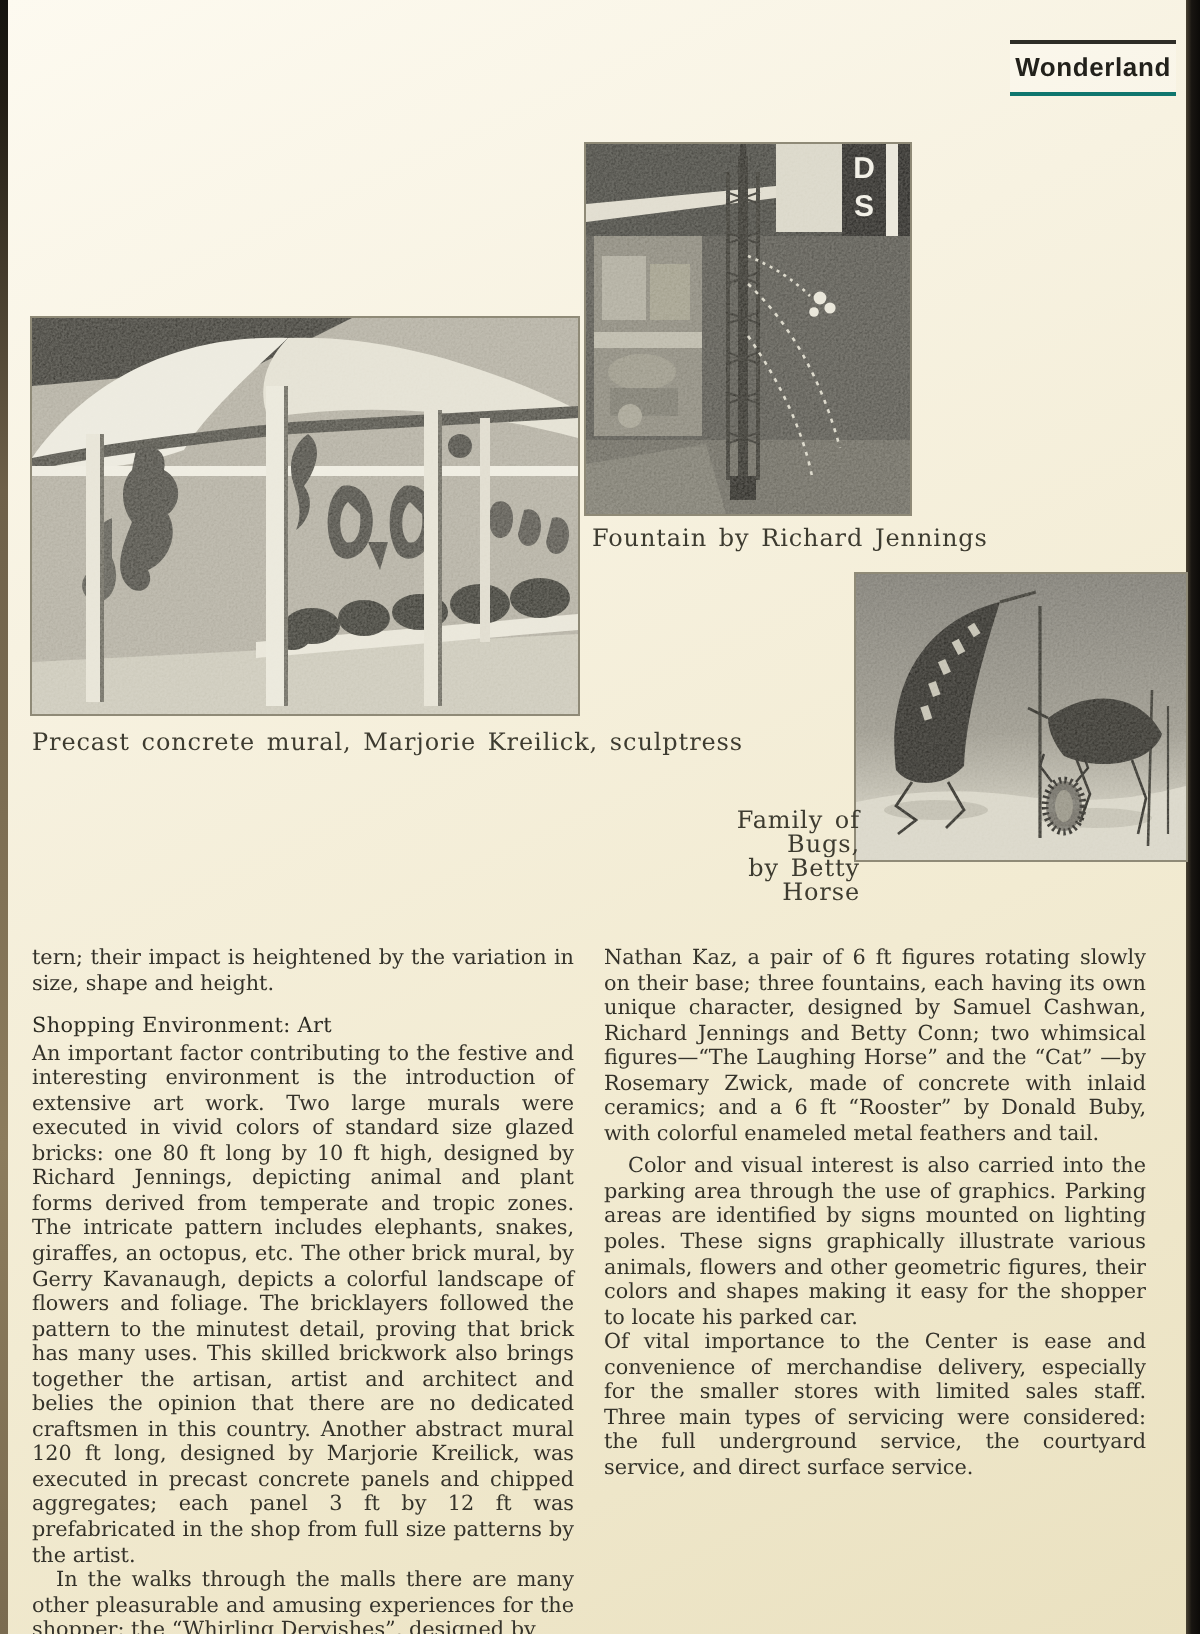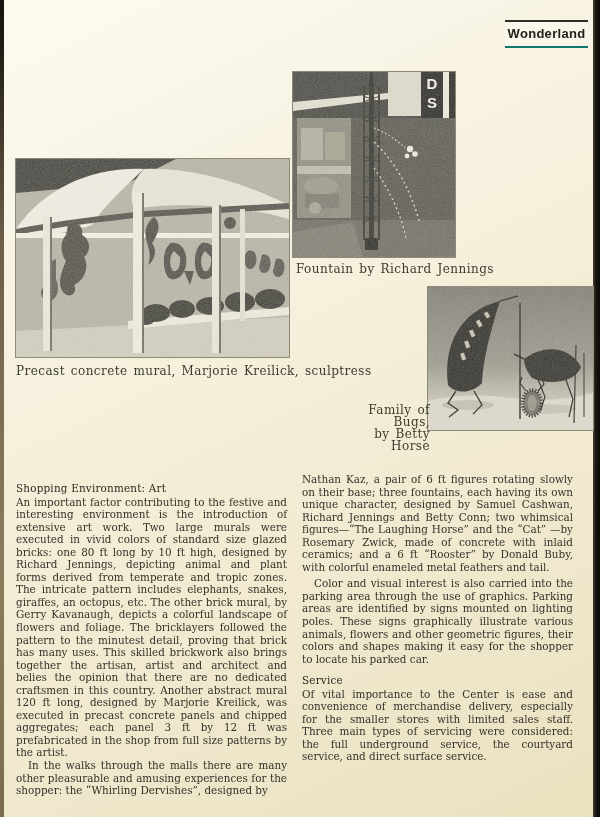--- a/index.html
+++ b/index.html
@@ -194,23 +194,23 @@
     <rect x="0" y="0" width="165" height="143" filter="url(#grainF)" opacity="0.28"></rect>
   </svg>
 </figure>
 <div class="caption cap-bugs">
   <div>Family of Bugs,</div>
   <div>by Betty Horse</div>
 </div>
 
 <div class="columns">
   <div class="col">
+    <p>tern; their impact is heightened by the variation in size, shape and height.</p>
     <h3>Shopping Environment: Art</h3>
     <p>An important factor contributing to the festive and interesting environment is the introduction of extensive art work. Two large murals were executed in vivid colors of standard size glazed bricks: one 80 ft long by 10 ft high, designed by Richard Jennings, depicting animal and plant forms derived from temperate and tropic zones. The intricate pattern includes elephants, snakes, giraffes, an octopus, etc. The other brick mural, by Gerry Kavanaugh, depicts a colorful landscape of flowers and foliage. The bricklayers followed the pattern to the minutest detail, proving that brick has many uses. This skilled brickwork also brings together the artisan, artist and architect and belies the opinion that there are no dedicated craftsmen in this country. Another abstract mural 120 ft long, designed by Marjorie Kreilick, was executed in precast concrete panels and chipped aggregates; each panel 3 ft by 12 ft was prefabricated in the shop from full size patterns by the artist.</p>
     <p class="indent">In the walks through the malls there are many other pleasurable and amusing experiences for the shopper: the “Whirling Dervishes”, designed by</p>
   </div>
   <div class="col">
     <p>Nathan Kaz, a pair of 6 ft figures rotating slowly on their base; three fountains, each having its own unique character, designed by Samuel Cashwan, Richard Jennings and Betty Conn; two whimsical figures—“The Laughing Horse” and the “Cat” —by Rosemary Zwick, made of concrete with inlaid ceramics; and a 6 ft “Rooster” by Donald Buby, with colorful enameled metal feathers and tail.</p>
     <p class="indent space-before">Color and visual interest is also carried into the parking area through the use of graphics. Parking areas are identified by signs mounted on lighting poles. These signs graphically illustrate various animals, flowers and other geometric figures, their colors and shapes making it easy for the shopper to locate his parked car.</p>
-    <h3>Service</h3>
     <p>Of vital importance to the Center is ease and convenience of merchandise delivery, especially for the smaller stores with limited sales staff. Three main types of servicing were considered: the full underground service, the courtyard service, and direct surface service.</p>
   </div>
 </div>
 
 </body></html>

